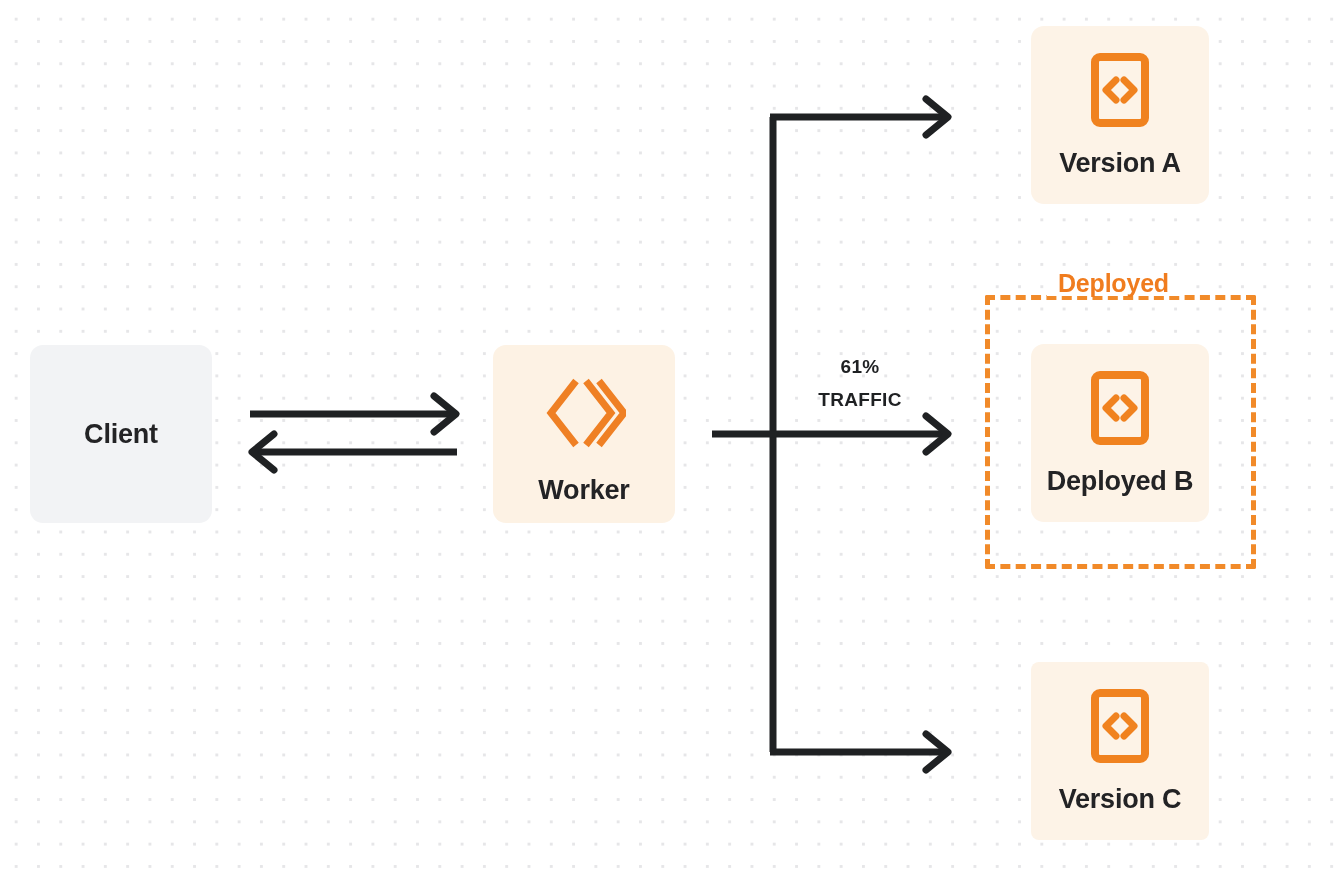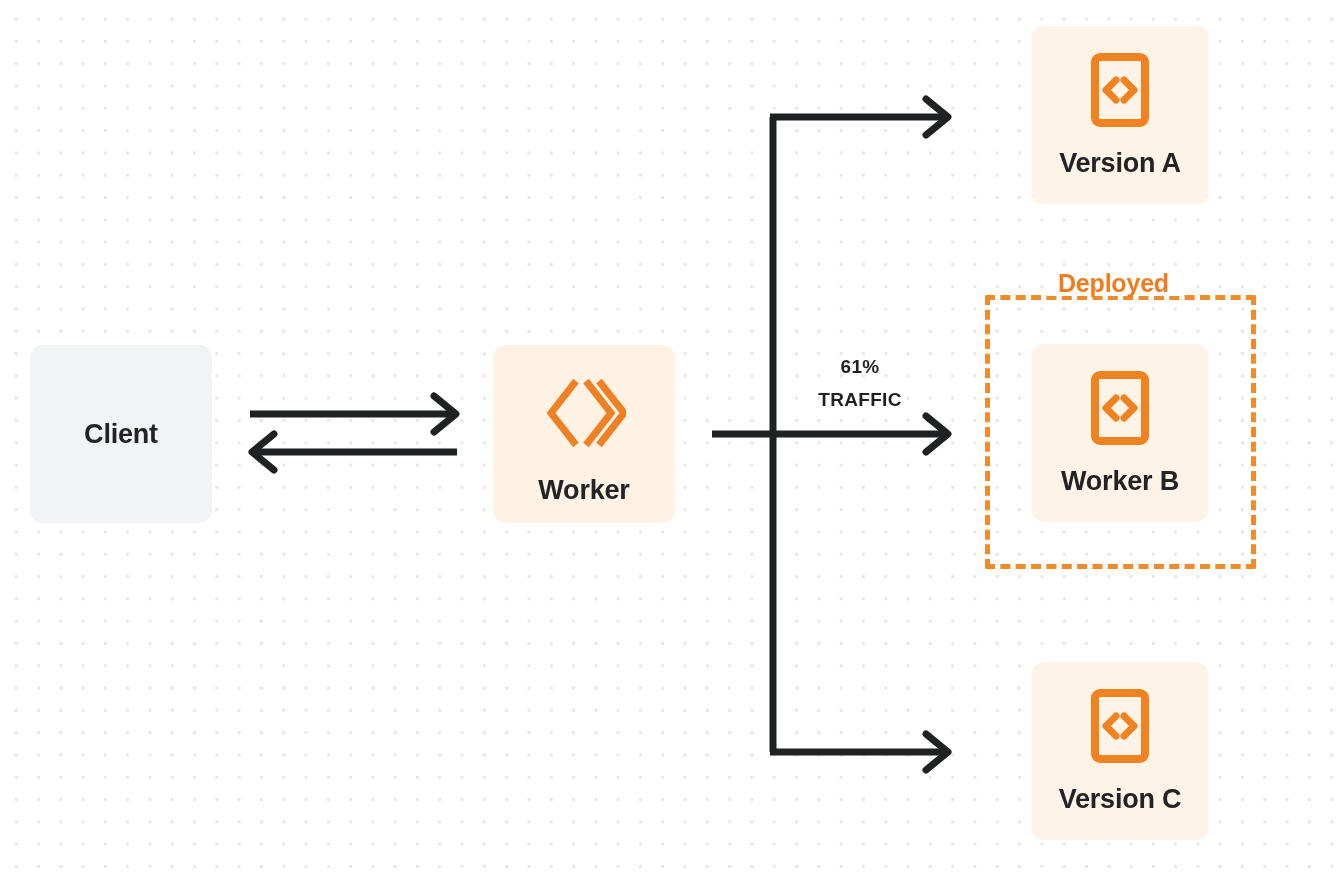--- a/index.html
+++ b/index.html
@@ -67,21 +67,21 @@
     width: 178px;
     height: 178px;
     background: #fdf3e7;
     border-radius: 13px;
     justify-content: flex-start;
     padding-top: 26px;
   }
 
   .node-version-a { left: 1031px; top: 26px; }
   .node-version-b { left: 1031px; top: 344px; }
-  .node-version-c { left: 1031px; top: 662px; }
+  .node-version-c { left: 1031px; top: 662px; border-radius: 8px; }
 
   .node-label {
     font-size: 27px;
     font-weight: bold;
     color: #232325;
     letter-spacing: -0.2px;
     line-height: 1;
     text-align: center;
   }
 
@@ -212,21 +212,21 @@
   </div>
 
   <div class="node node-version node-version-b">
     <span class="icon-wrap">
       <svg width="60" height="76" viewBox="0 0 60 76" xmlns="http://www.w3.org/2000/svg">
         <rect x="5" y="5" width="50" height="66" rx="5" ry="5" fill="none" stroke="#f0821f" stroke-width="8"></rect>
         <polyline points="26,28 16,38 26,48" fill="none" stroke="#f0821f" stroke-width="7" stroke-linecap="round" stroke-linejoin="round"></polyline>
         <polyline points="34,28 44,38 34,48" fill="none" stroke="#f0821f" stroke-width="7" stroke-linecap="round" stroke-linejoin="round"></polyline>
       </svg>
     </span>
-    <div class="node-label">Worker B</div>
+    <div class="node-label">Deployed B</div>
   </div>
 
   <div class="node node-version node-version-c">
     <span class="icon-wrap">
       <svg width="60" height="76" viewBox="0 0 60 76" xmlns="http://www.w3.org/2000/svg">
         <rect x="5" y="5" width="50" height="66" rx="5" ry="5" fill="none" stroke="#f0821f" stroke-width="8"></rect>
         <polyline points="26,28 16,38 26,48" fill="none" stroke="#f0821f" stroke-width="7" stroke-linecap="round" stroke-linejoin="round"></polyline>
         <polyline points="34,28 44,38 34,48" fill="none" stroke="#f0821f" stroke-width="7" stroke-linecap="round" stroke-linejoin="round"></polyline>
       </svg>
     </span>

